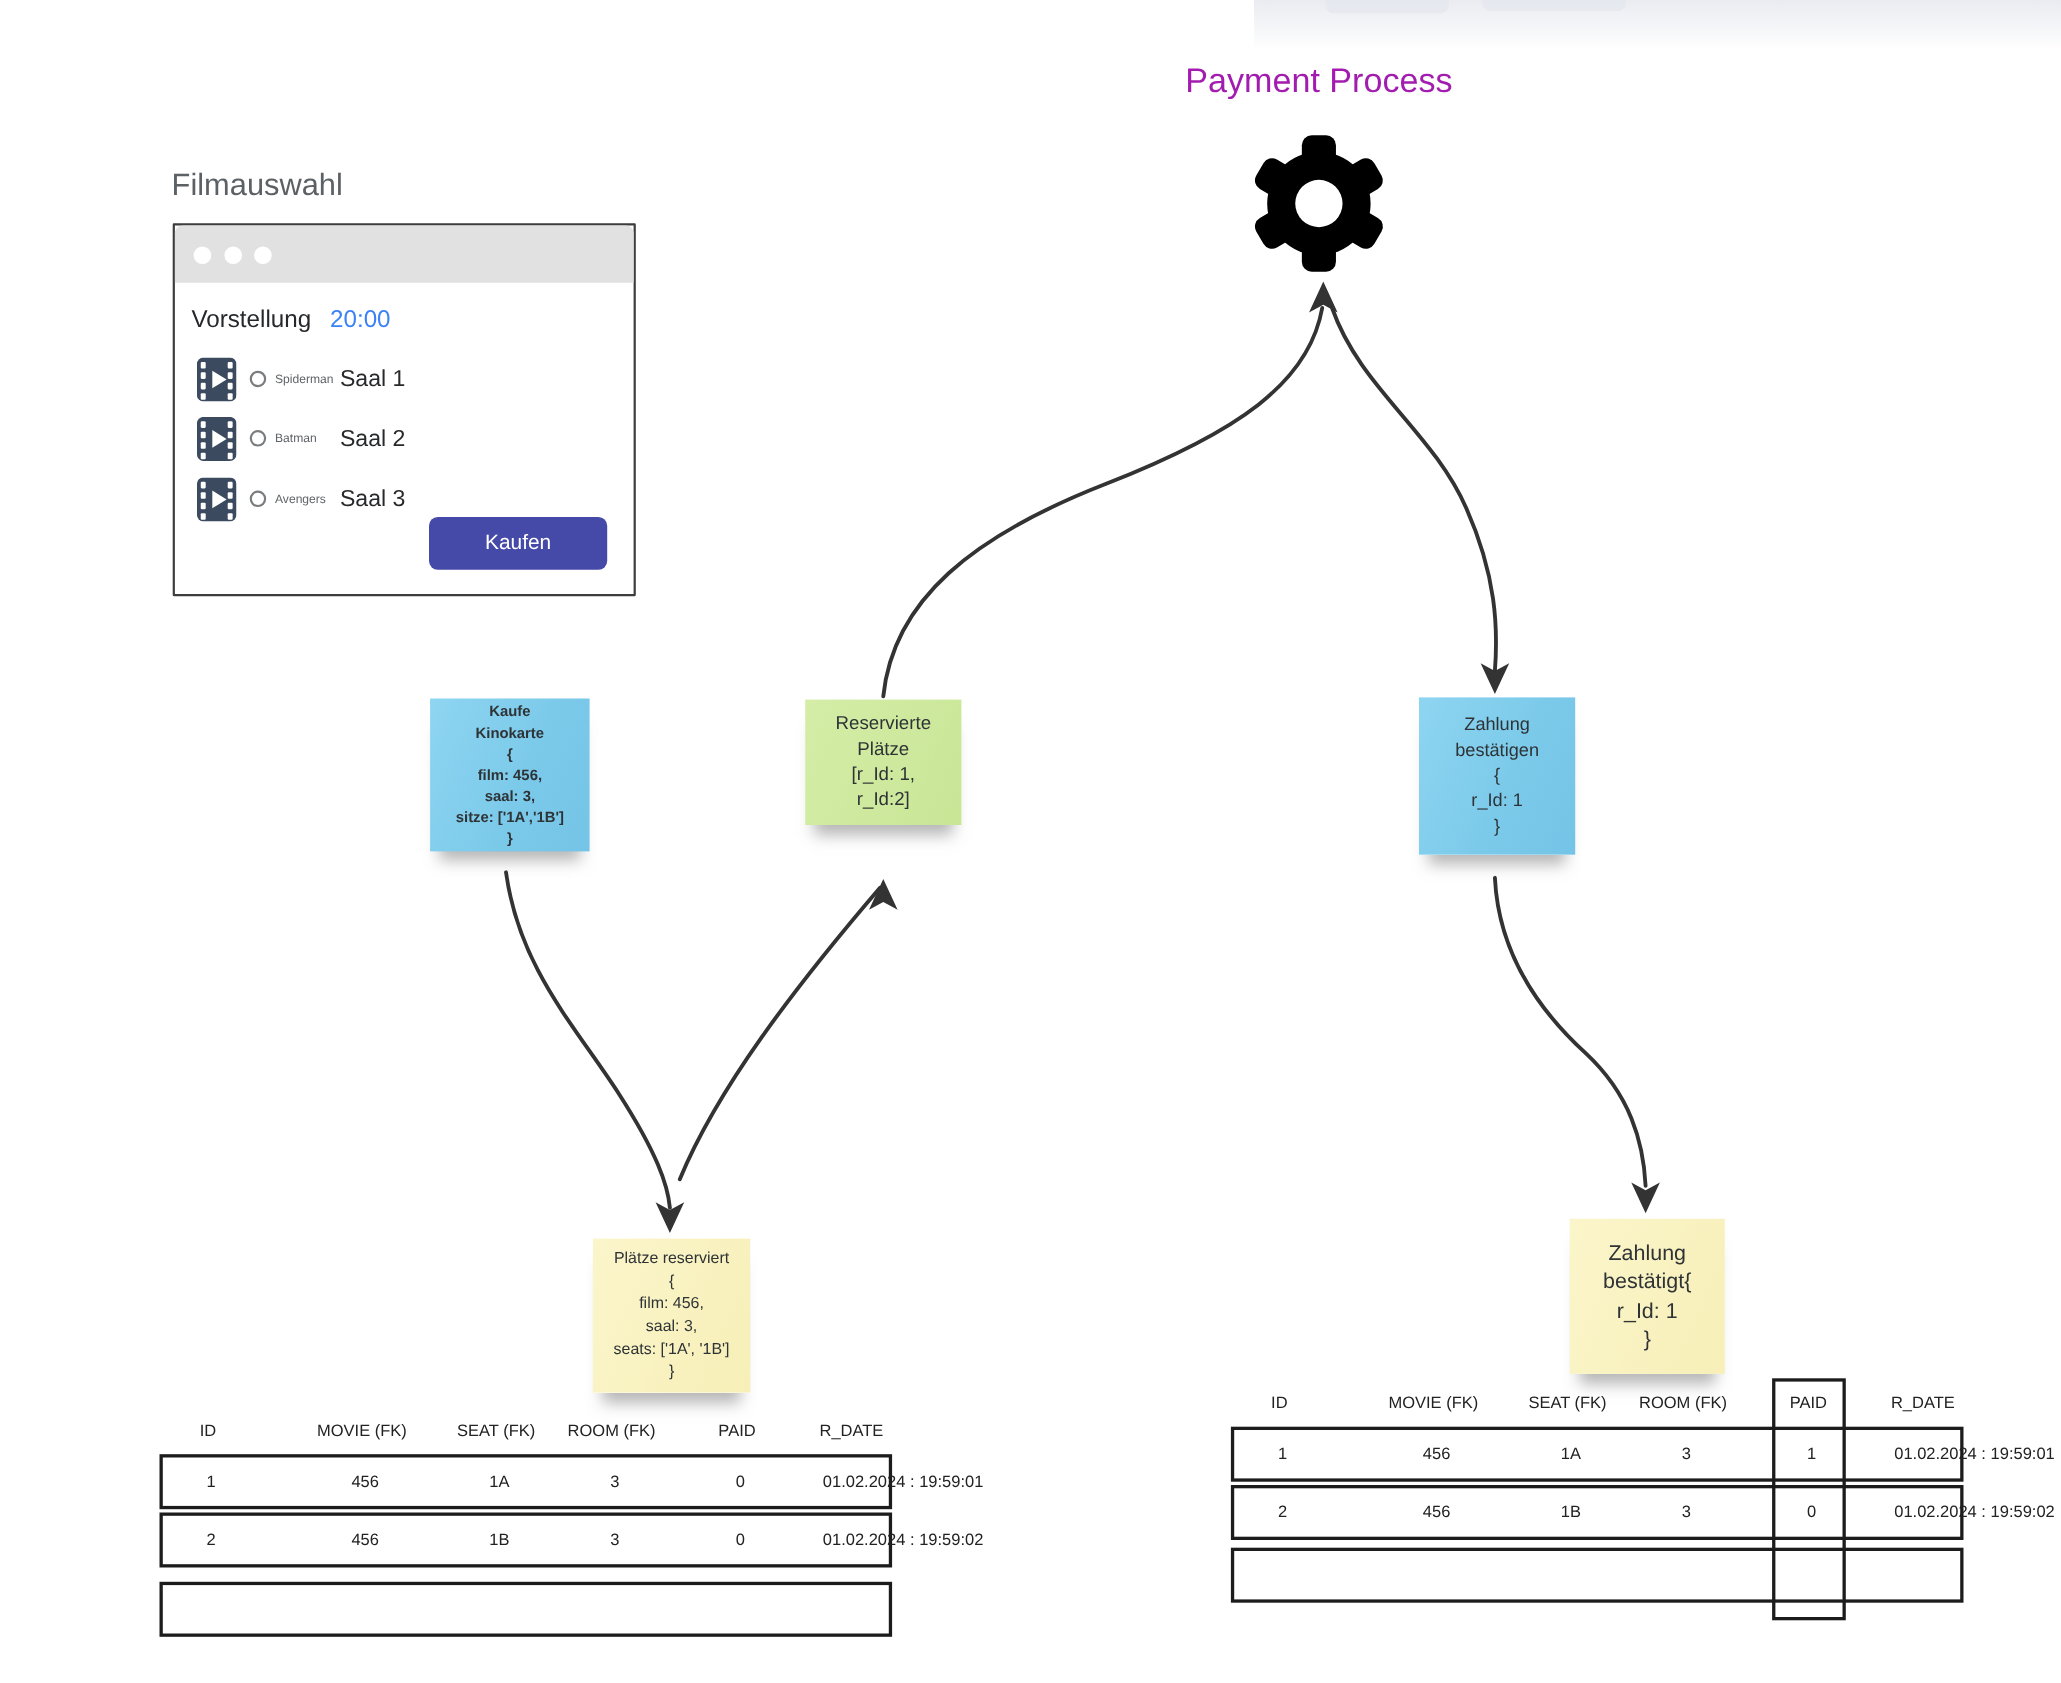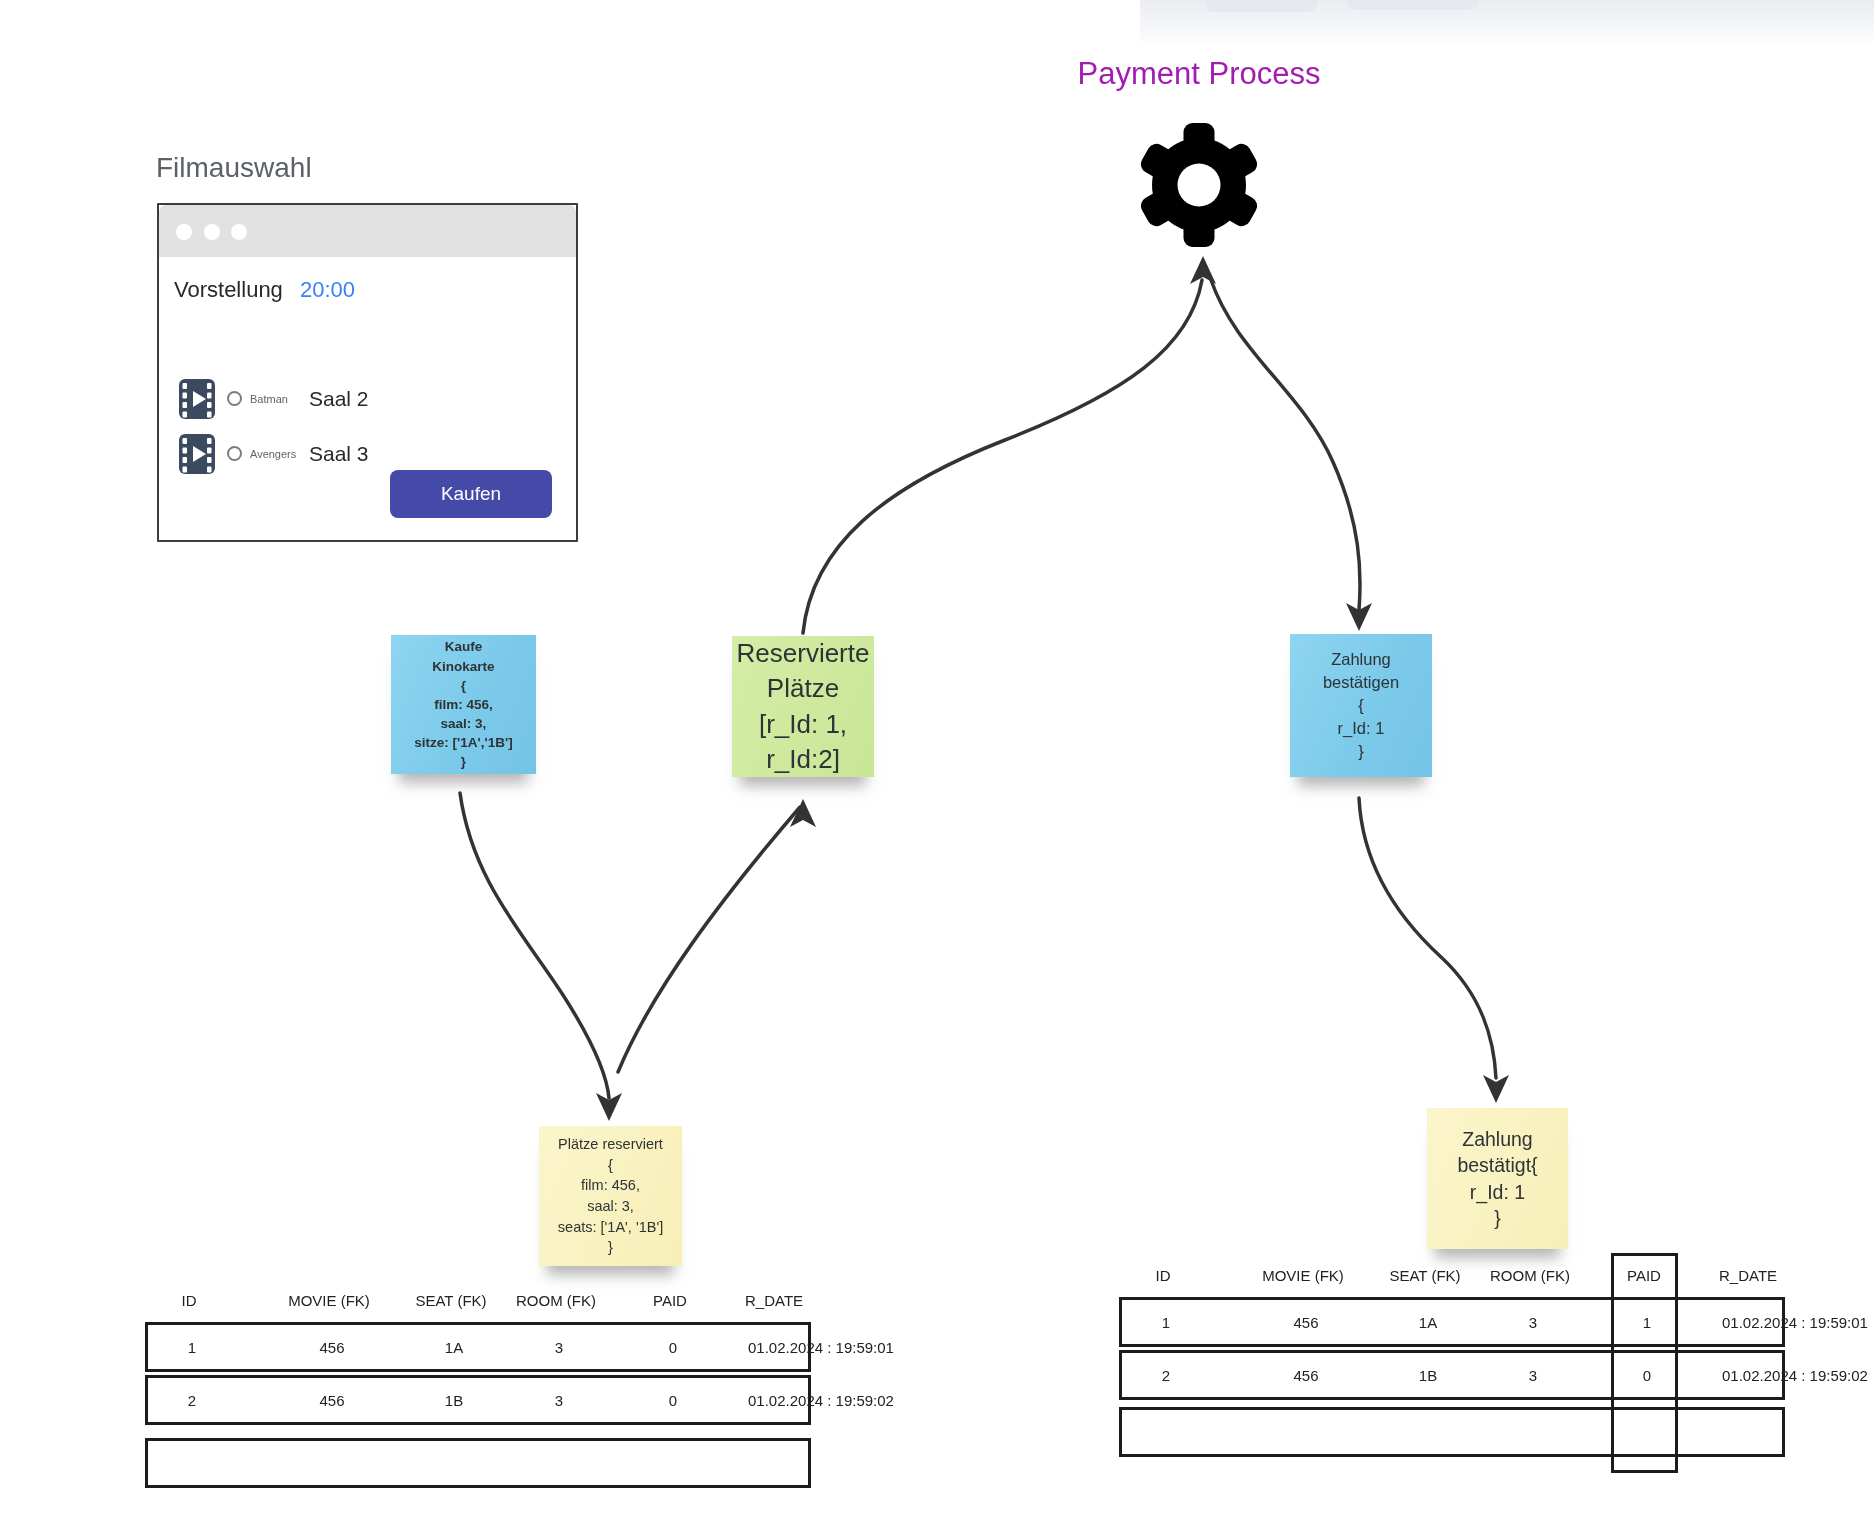--- a/index.html
+++ b/index.html
@@ -40,21 +40,21 @@
     border:none;border-radius:8px;color:#fff;font-size:19px;font-family:inherit;cursor:pointer;}
 
   
   .note{box-sizing:border-box;display:flex;align-items:center;justify-content:center;
     text-align:center;white-space:pre-line;color:#2e3336;
     box-shadow:0 17px 13px -8px rgba(110,110,110,.5);}
   .n-blue{background:linear-gradient(115deg,#8ed5f1 0%,#7ccaea 55%,#74c4e7 100%);}
   .n-green{background:linear-gradient(115deg,#d5eda7 0%,#c8e696 100%);}
   .n-yellow{background:linear-gradient(115deg,#fbf5cb 0%,#f7efb7 100%);}
   .note-kaufe{left:391px;top:635px;width:145px;height:139px;font-size:13.5px;line-height:1.42;font-weight:bold;}
-  .note-reserv{left:732px;top:636px;width:142px;height:141px;font-size:26px;line-height:1.35;}
+  .note-reserv{left:732px;top:636px;width:142px;height:114px;font-size:17px;line-height:1.35;}
   .note-zbestaetigen{left:1290px;top:634px;width:142px;height:143px;font-size:16.5px;line-height:1.4;}
   .note-preserviert{left:539px;top:1126px;width:143px;height:140px;font-size:14.5px;line-height:1.42;}
   .note-zbestaetigt{left:1427px;top:1108px;width:141px;height:141px;font-size:19.5px;line-height:1.35;}
 
   
   .tbl-headers{height:20px;width:666px;}
   .th{position:absolute;top:0;transform:translateX(-50%);font-size:15px;color:#222;white-space:nowrap;}
   .th.c5{transform:none;}
   .row-box{width:666px;height:50px;border:3px solid #1c1c1c;box-sizing:border-box;background:#fff;}
   .cell{position:absolute;top:50%;transform:translate(-50%,-50%);font-size:15px;color:#222;white-space:nowrap;}
@@ -110,20 +110,39 @@
 
 <div class="abs mock-window">
   <div class="mock-header">
     <span class="dot d1"></span>
     <span class="dot d2"></span>
     <span class="dot d3"></span>
   </div>
   <div class="show-label">Vorstellung</div>
   <div class="show-time">20:00</div>
 
+  <div class="film-row fr1">
+    <svg class="film-icon" width="36" height="40" viewBox="0 0 36 40">
+      <rect width="36" height="40" rx="6" fill="#3b4a5e"></rect>
+      <g fill="#fff">
+        <rect x="3.5" y="4" width="4.5" height="6" rx="1"></rect>
+          <rect x="3.5" y="13.5" width="4.5" height="6" rx="1"></rect>
+        <rect x="3.5" y="23" width="4.5" height="6" rx="1"></rect>
+          <rect x="3.5" y="32.5" width="4.5" height="6" rx="1"></rect>
+        <rect x="28" y="4" width="4.5" height="6" rx="1"></rect>
+          <rect x="28" y="13.5" width="4.5" height="6" rx="1"></rect>
+        <rect x="28" y="23" width="4.5" height="6" rx="1"></rect>
+          <rect x="28" y="32.5" width="4.5" height="6" rx="1"></rect>
+        <polygon points="14,12 14,28 27,20"></polygon>
+      </g>
+    </svg>
+    <span class="radio"></span>
+    <span class="film-name">Spiderman</span>
+    <span class="saal">Saal 1</span>
+  </div>
 
   <div class="film-row fr2">
     <svg class="film-icon" width="36" height="40" viewBox="0 0 36 40">
       <rect width="36" height="40" rx="6" fill="#3b4a5e"></rect>
       <g fill="#fff">
         <rect x="3.5" y="4" width="4.5" height="6" rx="1"></rect>
           <rect x="3.5" y="13.5" width="4.5" height="6" rx="1"></rect>
         <rect x="3.5" y="23" width="4.5" height="6" rx="1"></rect>
           <rect x="3.5" y="32.5" width="4.5" height="6" rx="1"></rect>
         <rect x="28" y="4" width="4.5" height="6" rx="1"></rect>

